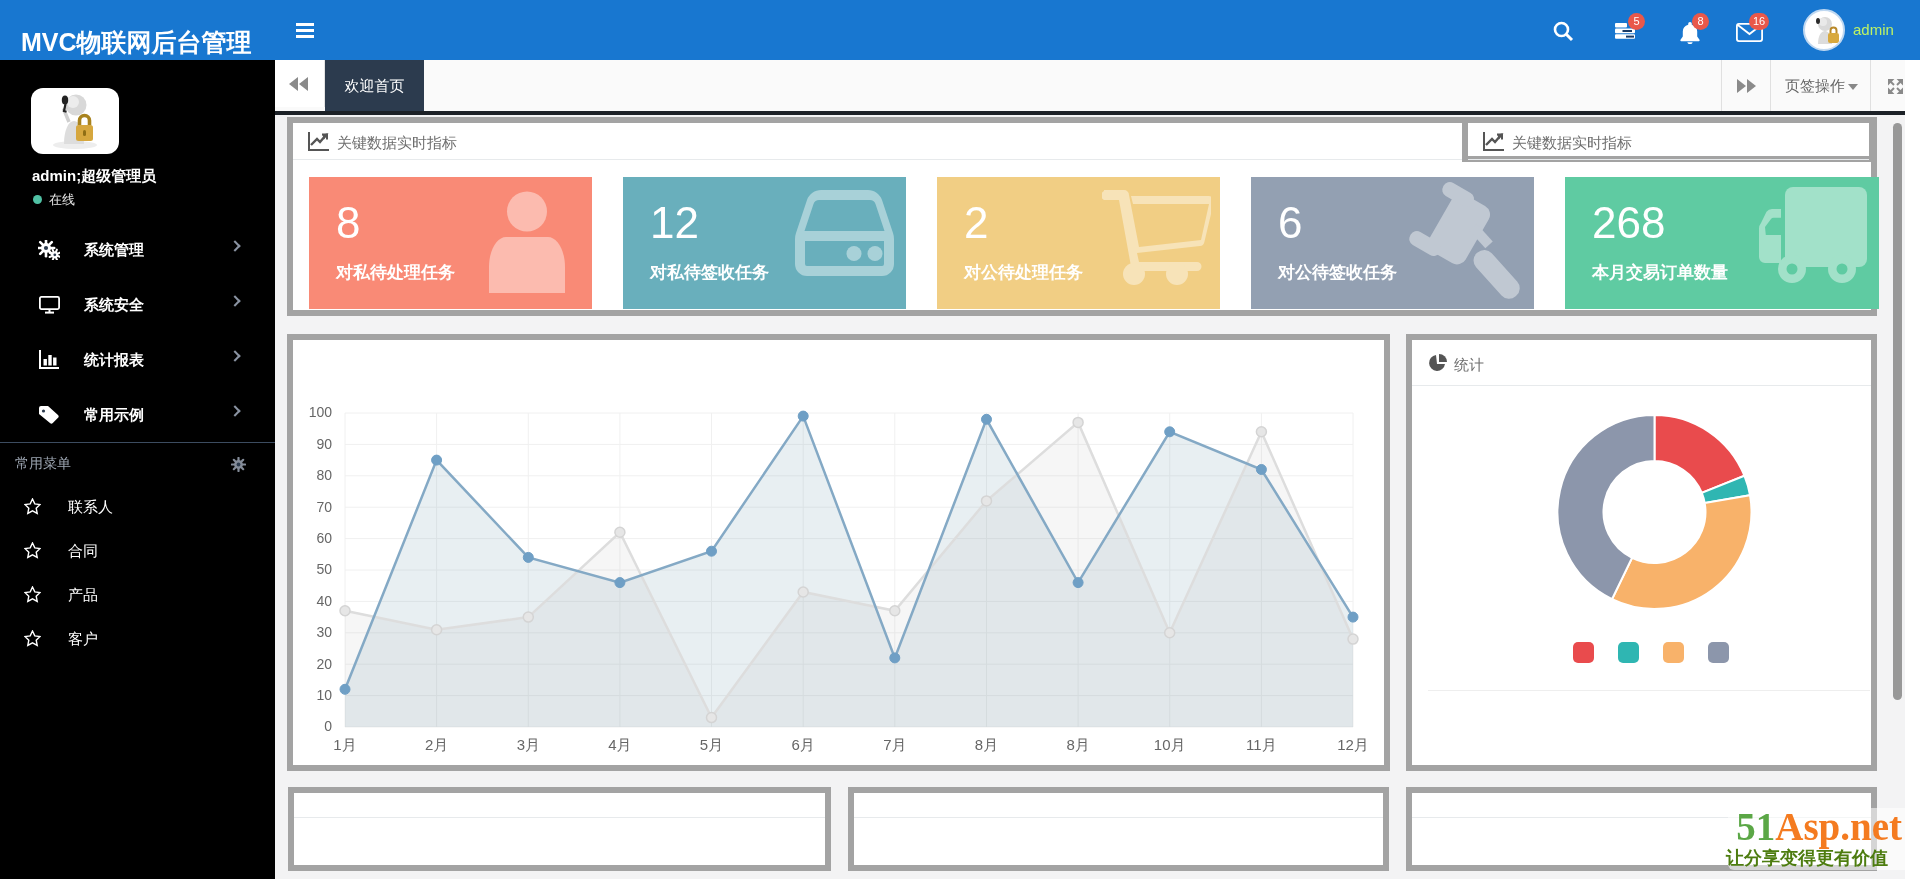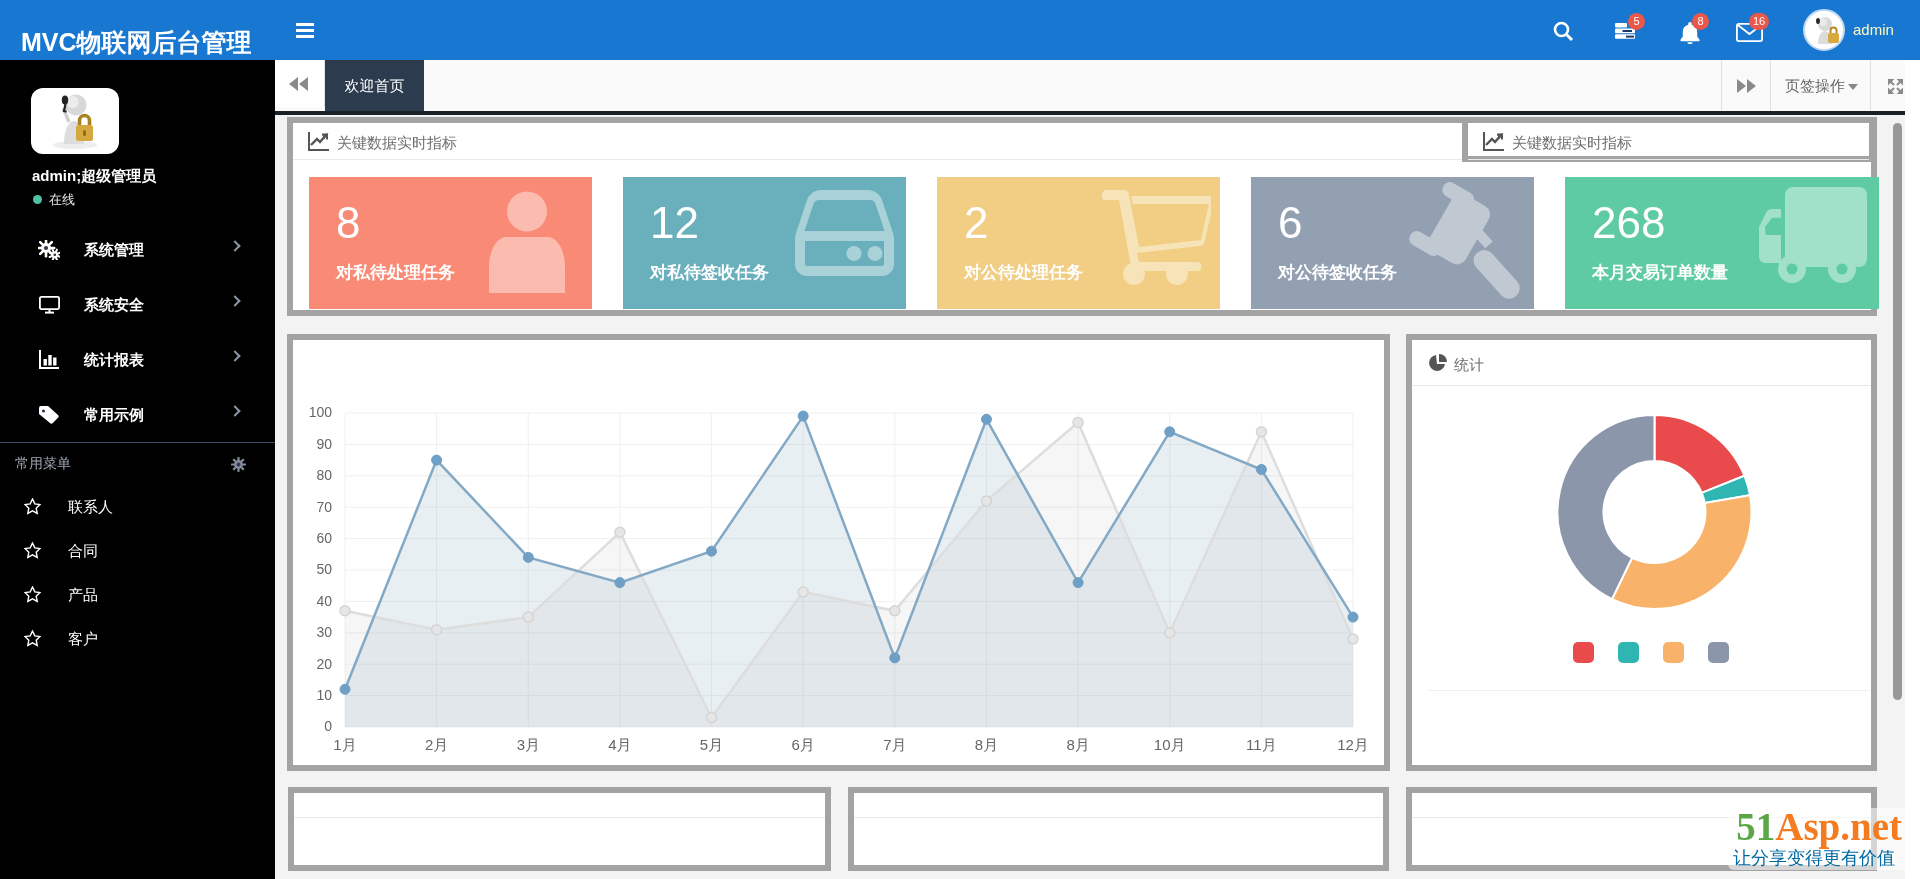--- a/index.html
+++ b/index.html
@@ -68,21 +68,21 @@
   <div class="abs" style="left:1803px;top:9px;width:42px;height:42px;border-radius:50%;background:#fff;border:2px solid #BFD8F1;overflow:hidden">
     <svg width="38" height="38" viewBox="0 0 38 38" style="margin:2px 0 0 1px">
         <circle cx="19" cy="11" r="7" fill="#D9D9D9"></circle>
         <circle cx="17" cy="9" r="4" fill="#E9E9E9"></circle>
         <path d="M12 31 c0-8 3-13 7-13 s7 5 7 13 Z" fill="#DCDCDC"></path>
         <rect x="22" y="20" width="11" height="10" rx="2" fill="#D8A93F"></rect>
         <path d="M24.5 20 v-2.5 a3 3 0 0 1 6 0 V20" fill="none" stroke="#B8892B" stroke-width="2"></path>
         <ellipse cx="12" cy="8" rx="2" ry="3" fill="#2a2a2a"></ellipse>
       </svg>
   </div>
-  <div class="abs" style="left:1853px;top:0;line-height:60px;color:#fef9c3;font-size:15px">admin</div>
+  <div class="abs" style="left:1853px;top:0;line-height:60px;color:#bef264;font-size:15px">admin</div>
 </div>
 
 <div class="sidebar">
   <div class="abs" style="left:31px;top:28px;width:88px;height:66px;background:#fff;border-radius:12px;">
     <svg width="88" height="66" viewBox="0 0 88 66">
         <ellipse cx="44" cy="57" rx="22" ry="4" fill="#EDEDED"></ellipse>
         <circle cx="45" cy="17" r="10.5" fill="#D8D8D8"></circle>
         <circle cx="42" cy="14" r="6" fill="#ECECEC"></circle>
         <path d="M33 56 c0-13 4-23 10-23 s10 10 10 23 Z" fill="#DDDDDD"></path>
         <path d="M38 34 l-5-12 l3-3" stroke="#CFCFCF" stroke-width="3.5" fill="none"></path>
@@ -431,16 +431,16 @@
     </div>
   <div class="panel" style="left:848px;top:787px;width:541px;height:84px">
       <div class="phead" style="height:25px"></div>
     </div>
   <div class="panel" style="left:1406px;top:787px;width:471px;height:84px">
       <div class="phead" style="height:25px"></div>
     </div>
 
   <div class="abs" style="left:1728px;top:808px;width:190px;height:62px;background:rgba(255,255,255,0.55);border-radius:6px"></div>
   <div class="abs" style="left:1710px;top:809px;width:192px;text-align:right;font-family:'Liberation Serif',serif;font-weight:bold;font-size:39px;line-height:36px"><span style="color:#5BA746">51</span><span style="color:#F47B20">Asp.net</span></div>
-  <div class="abs" style="left:1726px;top:846px;width:176px;text-align:center;font-size:18px;font-weight:normal;color:#0369a1">让分享变得更有价值</div>
+  <div class="abs" style="left:1726px;top:846px;width:176px;text-align:left;font-size:18px;font-weight:bold;color:#4d7c0f">让分享变得更有价值</div>
 </div>
 
 <div class="abs" style="left:1893px;top:123px;width:9px;height:577px;background:#989898;border-radius:5px"></div>
 
 </body></html>

